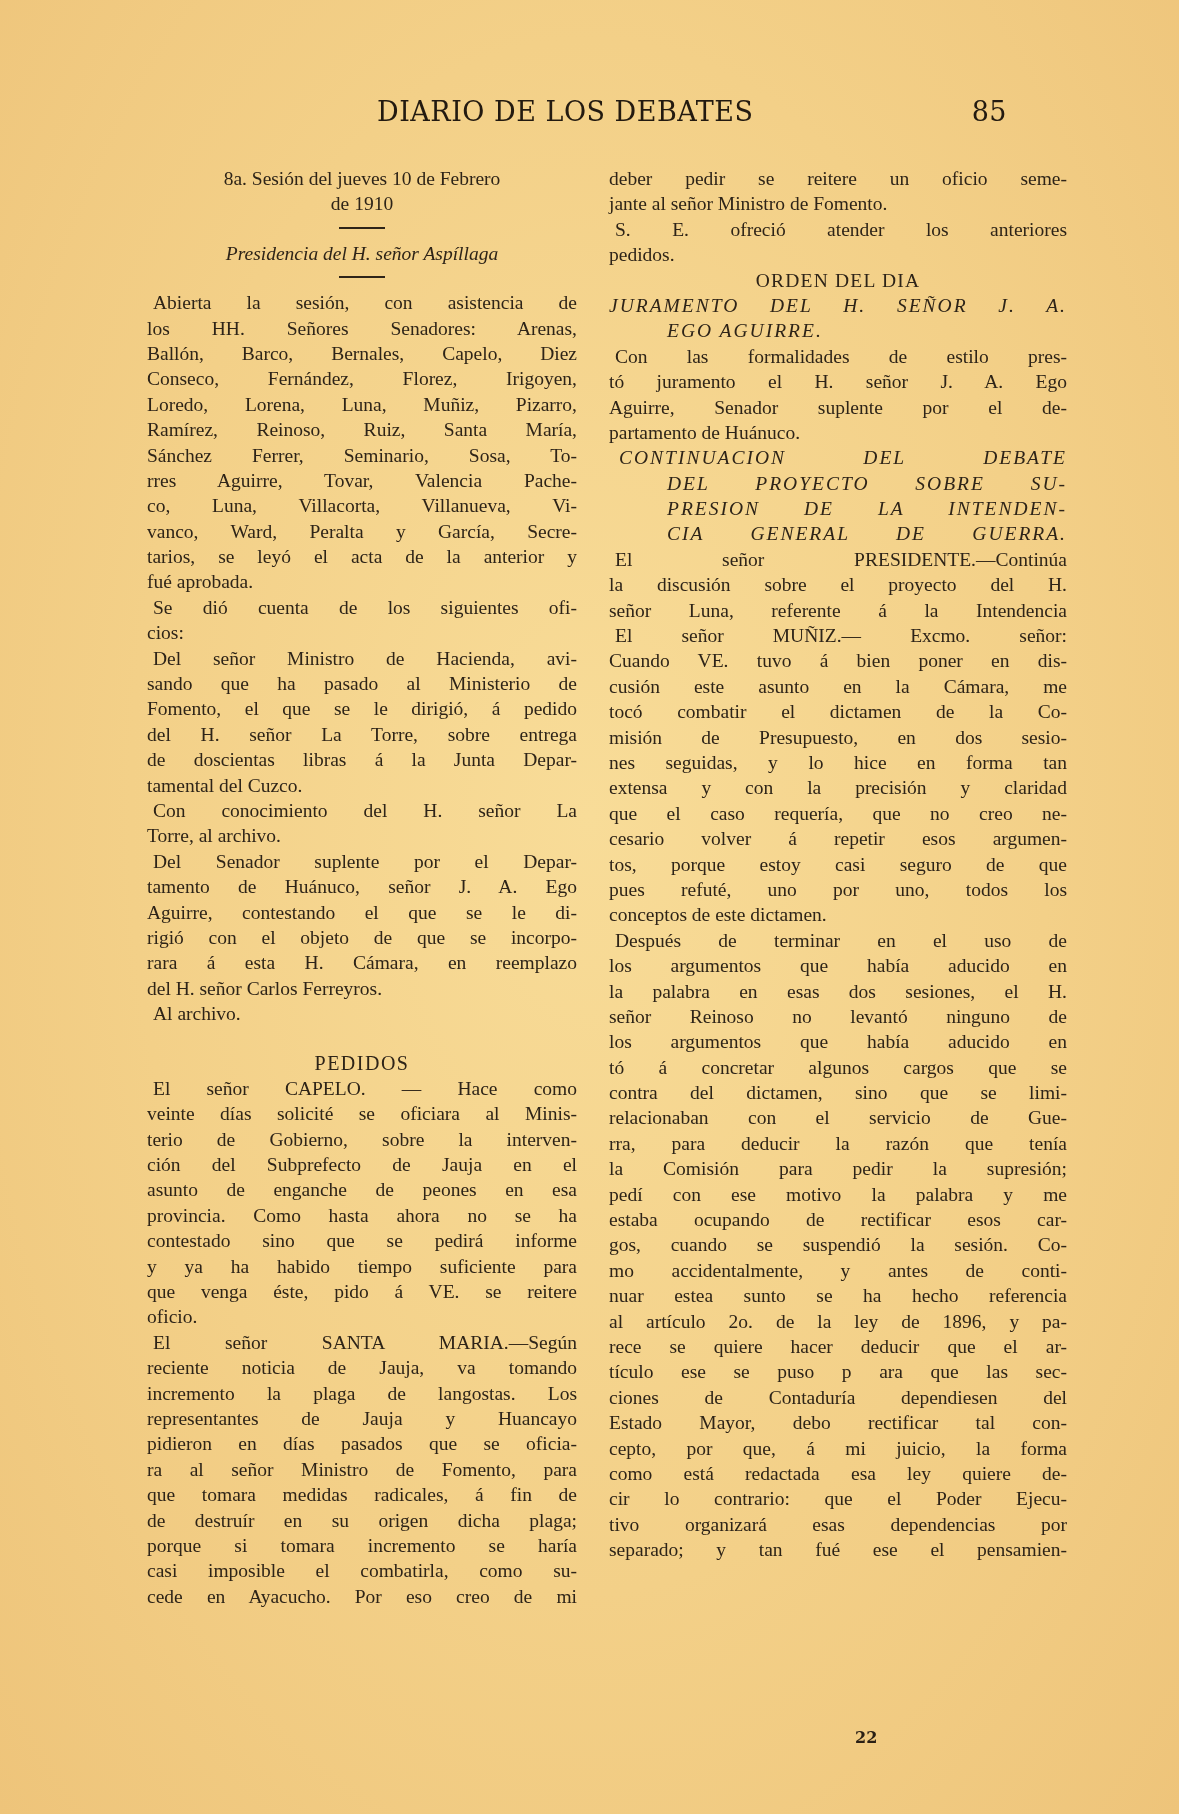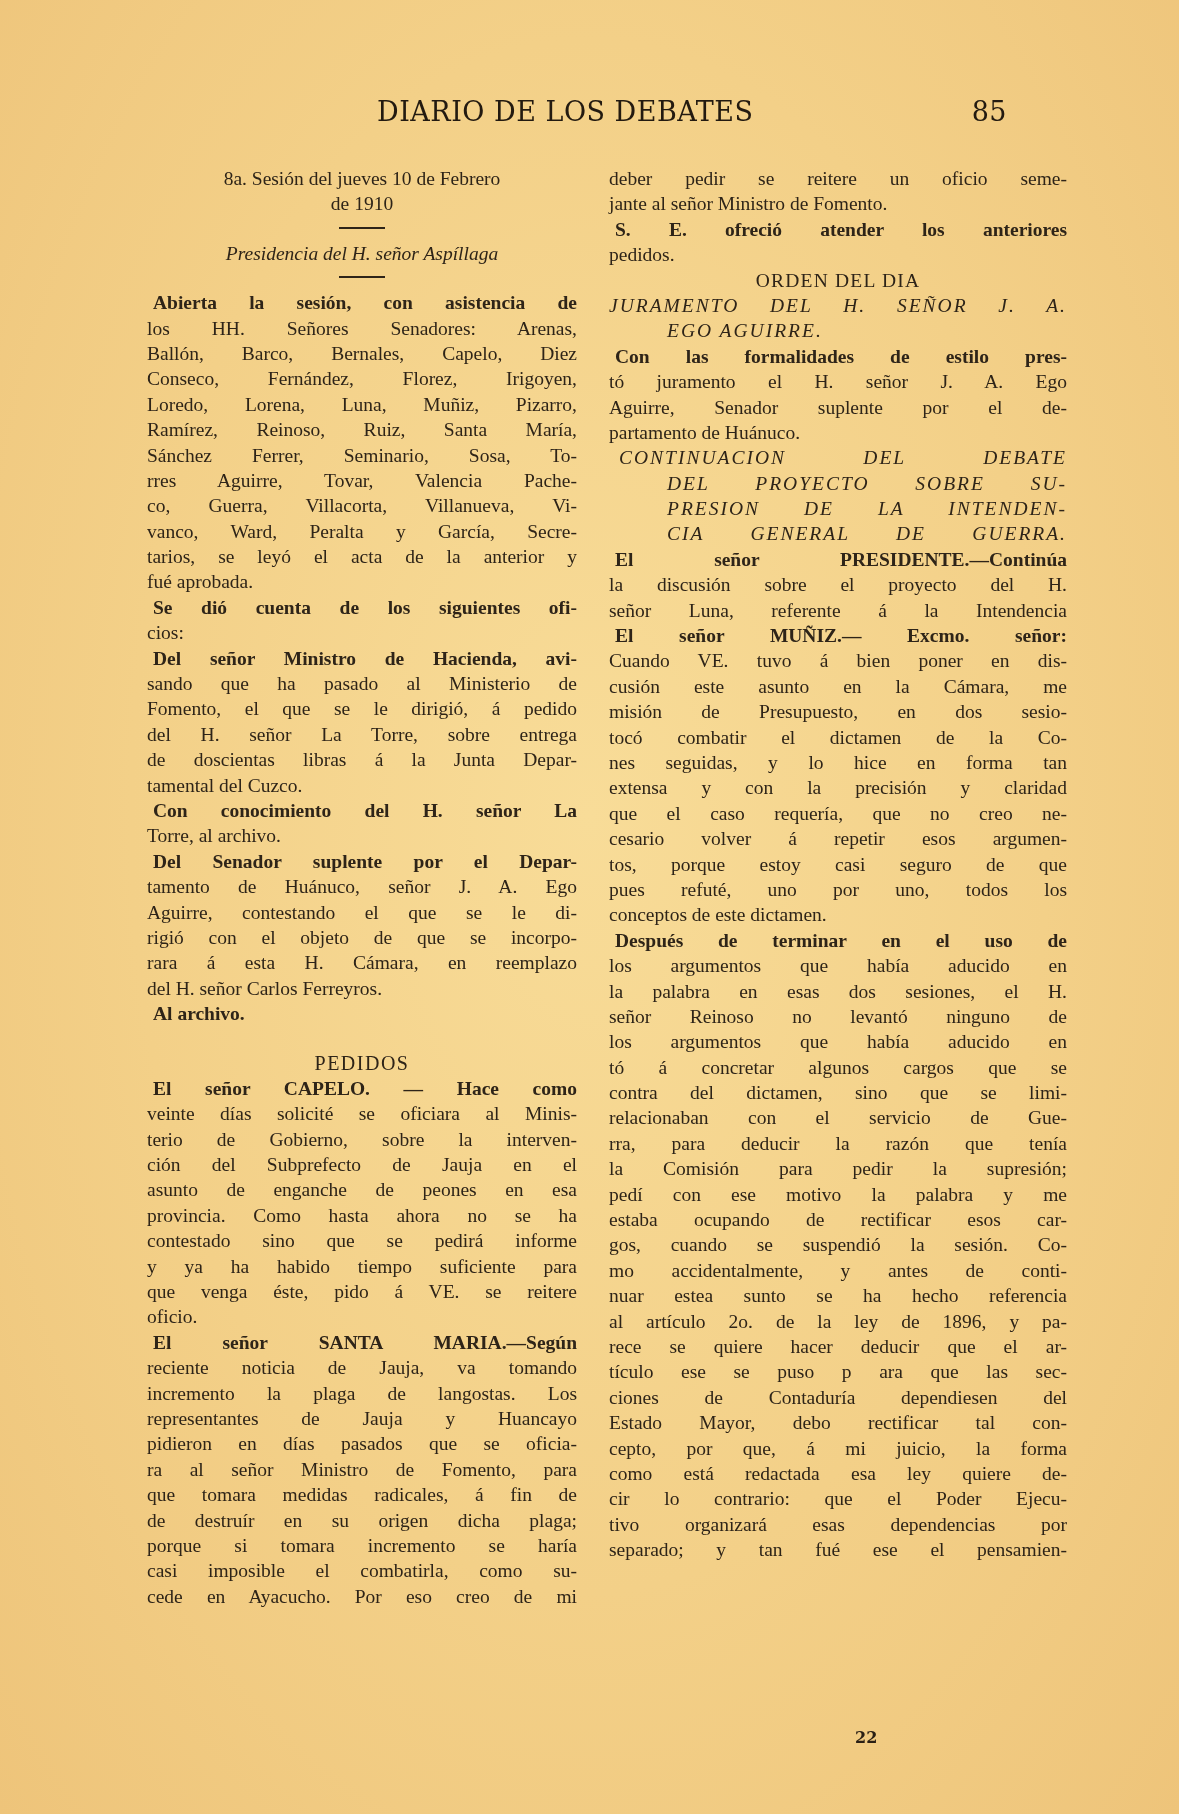--- a/index.html
+++ b/index.html
@@ -20,21 +20,21 @@
     }
     .col {
       position: absolute; top: 166px; font-size: 19.5px; line-height: 25.4px;
       font-family: "Liberation Serif", "DejaVu Serif", serif;
       color: #2e2418;
     }
     .col.left { left: 130px; width: 430px; }
     .col.right { left: 592px; width: 458px; }
     .ln { display: block; text-align: justify; text-align-last: justify; white-space: nowrap; height: 25.4px; }
     .ln.last { text-align-last: left; }
-    .ln.ind { padding-left: 6px; font-weight: bold; }
+    .ln.ind { padding-left: 6px; }
     .ln.center { text-align: right; text-align-last: center; }
     .it { font-style: italic; }
     .caps { letter-spacing: 1.2px; }
     .rule { width: 46px; height: 2px; background: #2e2418; margin: 10px auto 12px; }
     .gap { height: 20px; }
     .heading { text-align: center; font-size: 20px; letter-spacing: 1.5px; margin-top: 4px; }
     .ital-head { font-style: italic; letter-spacing: 2px; }
     .folio {
       position: absolute; top: 1728px; left: 838px; font-size: 16px; font-weight: bold; color: #2a1f14;
     }
@@ -60,21 +60,21 @@
 
     <div>
       <span class="ln ind">Abierta la sesión, con asistencia de</span>
       <span class="ln">los HH. Señores Senadores: Arenas,</span>
       <span class="ln">Ballón, Barco, Bernales, Capelo, Diez</span>
       <span class="ln">Conseco, Fernández, Florez, Irigoyen,</span>
       <span class="ln">Loredo, Lorena, Luna, Muñiz, Pizarro,</span>
       <span class="ln">Ramírez, Reinoso, Ruiz, Santa María,</span>
       <span class="ln">Sánchez Ferrer, Seminario, Sosa, To-</span>
       <span class="ln">rres Aguirre, Tovar, Valencia Pache-</span>
-      <span class="ln">co, Guerra, Villacorta, Villanueva, Vi-</span>
+      <span class="ln">co, Luna, Villacorta, Villanueva, Vi-</span>
       <span class="ln">vanco, Ward, Peralta y García, Secre-</span>
       <span class="ln">tarios, se leyó el acta de la anterior y</span>
       <span class="ln last">fué aprobada.</span>
     </div>
 
     <div>
       <span class="ln ind">Se dió cuenta de los siguientes ofi-</span>
       <span class="ln last">cios:</span>
     </div>
 
@@ -167,22 +167,22 @@
     <div>
       <span class="ln ind">El señor PRESIDENTE.—Continúa</span>
       <span class="ln">la discusión sobre el proyecto del H.</span>
       <span class="ln">señor Luna, referente á la Intendencia</span>
     </div>
 
     <div>
       <span class="ln ind">El señor MUÑIZ.— Excmo. señor:</span>
       <span class="ln">Cuando VE. tuvo á bien poner en dis-</span>
       <span class="ln">cusión este asunto en la Cámara, me</span>
+      <span class="ln">tocó combatir el dictamen de la Co-</span>
       <span class="ln">misión de Presupuesto, en dos sesio-</span>
-      <span class="ln">tocó combatir el dictamen de la Co-</span>
       <span class="ln">nes seguidas, y lo hice en forma tan</span>
       <span class="ln">extensa y con la precisión y claridad</span>
       <span class="ln">que el caso requería, que no creo ne-</span>
       <span class="ln">cesario volver á repetir esos argumen-</span>
       <span class="ln">tos, porque estoy casi seguro de que</span>
       <span class="ln">pues refuté, uno por uno, todos los</span>
       <span class="ln last">conceptos de este dictamen.</span>
     </div>
 
     <div>

